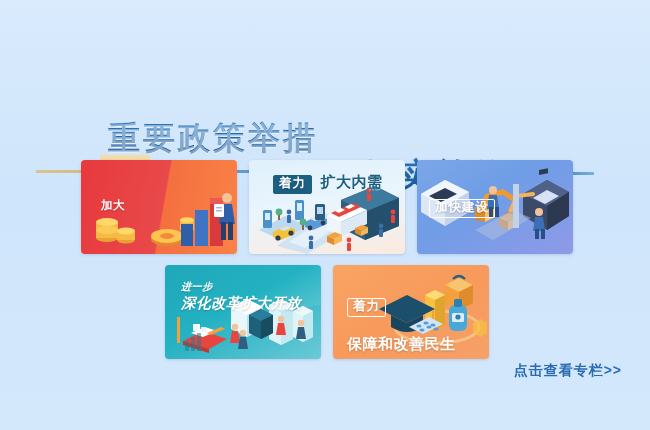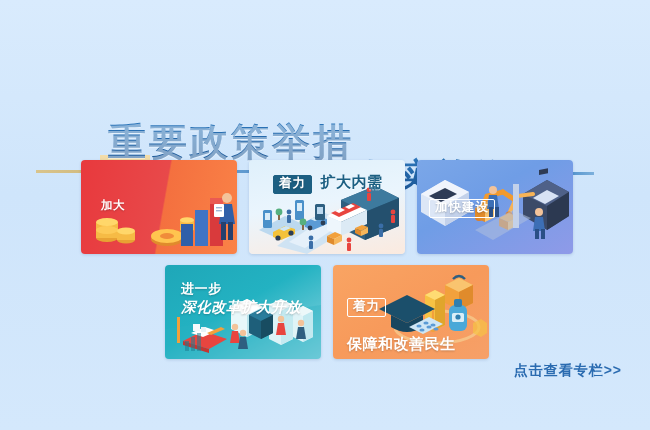--- a/index.html
+++ b/index.html
@@ -55,21 +55,21 @@
     width: 248px;
     height: 3px;
     background: linear-gradient(90deg, #8fbde4 0%, #5b96cd 60%, #4b87c1 100%);
   }
 
   .title-line1 {
     position: absolute;
     left: 108px;
     top: 62px;
     font-family: Liberation Mono, monospace;
-    font-size: 38px;
+    font-size: 32px;
     font-weight: bold;
     letter-spacing: 3px;
     color: #1d5fa3;
     background: linear-gradient(180deg, #2f7bc0 0%, #164f8e 100%);
     -webkit-background-clip: text;
     background-clip: text;
     -webkit-text-fill-color: transparent;
     text-shadow: 0 1px 0 rgba(255,255,255,0.45);
     white-space: nowrap;
   }
@@ -445,21 +445,21 @@
             <circle cx="116" cy="54" r="3.2" fill="#f3c39a"></circle>
             <path d="M113 58 h6 l2 12 h-10 z" fill="#e8453f"></path>
           </g>
           <g>
             <circle cx="136" cy="58" r="3.2" fill="#f3c39a"></circle>
             <path d="M133 62 h6 l2 12 h-10 z" fill="#2e5f80"></path>
           </g>
         </svg>
       </div>
       <div class="label" style="left:16px; top:16px;">
-        <span class="l1" style="font-size:13px; ">进一步</span>
+        <span class="l1" style="font-size:10px; font-style:italic;">进一步</span>
         <span class="l2" style="font-size:14.5px; font-style:italic;text-align:center;">深化改革扩大开放</span>
       </div>
     </div>
 
     <div class="card" id="card-5">
       <div class="art art-5">
         <svg width="156" height="94" viewBox="0 0 156 94">
 
           <ellipse cx="104" cy="62" rx="42" ry="16" fill="none" stroke="#f6c98c" stroke-width="3" opacity=".8"></ellipse>
 

